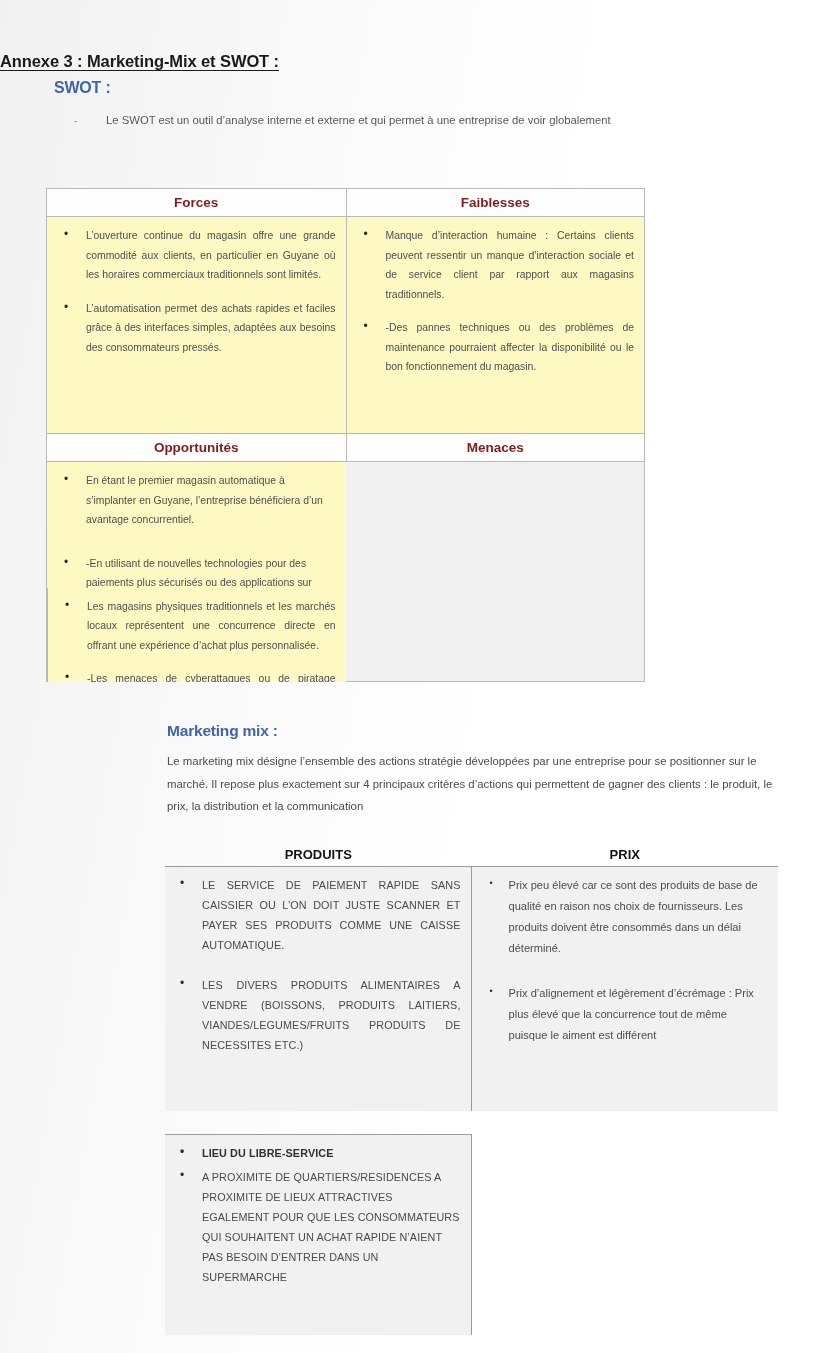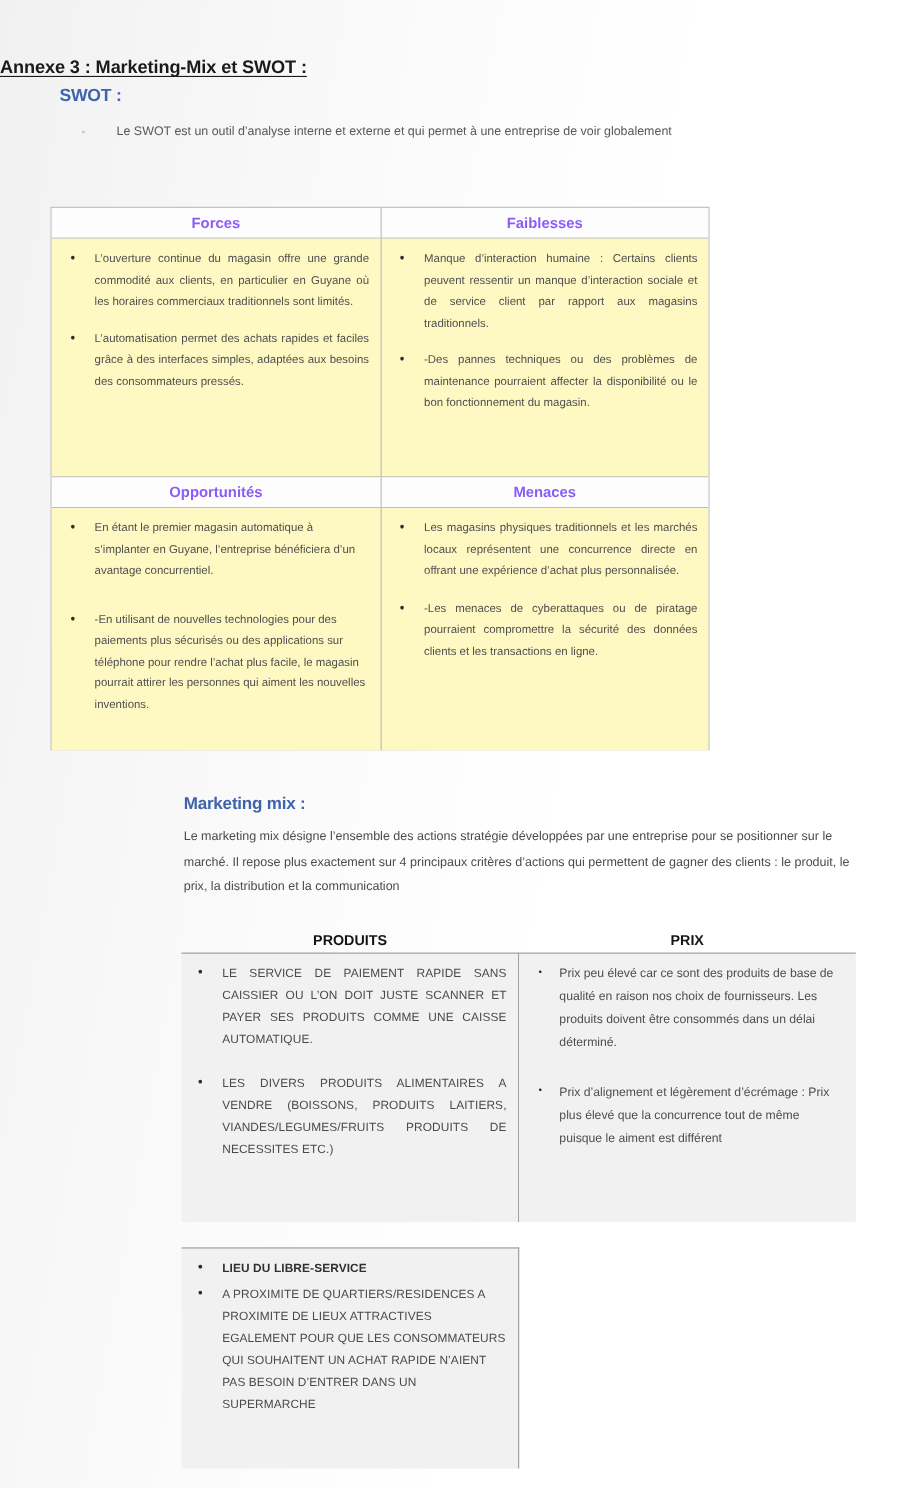--- a/index.html
+++ b/index.html
@@ -100,26 +100,26 @@
   #swot-table .hdr-row { height: 28px; }
   #swot-table .hdr-cell {
     width: 50%;
     background: #fdfdfd;
     border-bottom: 1px solid #b9b9b9;
     display: flex;
     align-items: center;
     justify-content: center;
     font-size: 13.5px;
     font-weight: bold;
-    color: #8b5cf6;
+    color: #7f1d1d;
   }
   #swot-table .hdr-cell + .hdr-cell { border-left: 1px solid #b9b9b9; }
 
   #swot-table .body-row-1 { height: 217px; }
-  #swot-table .body-row-2 { height: 220px; }
+  #swot-table .body-row-2 { height: 220px; flex-direction: column; }
   #swot-table .body-cell {
     width: 50%;
     background: #fef9c3;
     padding: 9px 10px 0 8px;
   }
   #swot-table .body-cell + .body-cell { border-left: 1px solid #b9b9b9; }
   #swot-table .body-row-1 .body-cell,
   #swot-table .body-row-2 .body-cell { border-bottom: 1px solid #b9b9b9; }
   #swot-table .body-row-2 .body-cell { border-bottom: none; }
 

